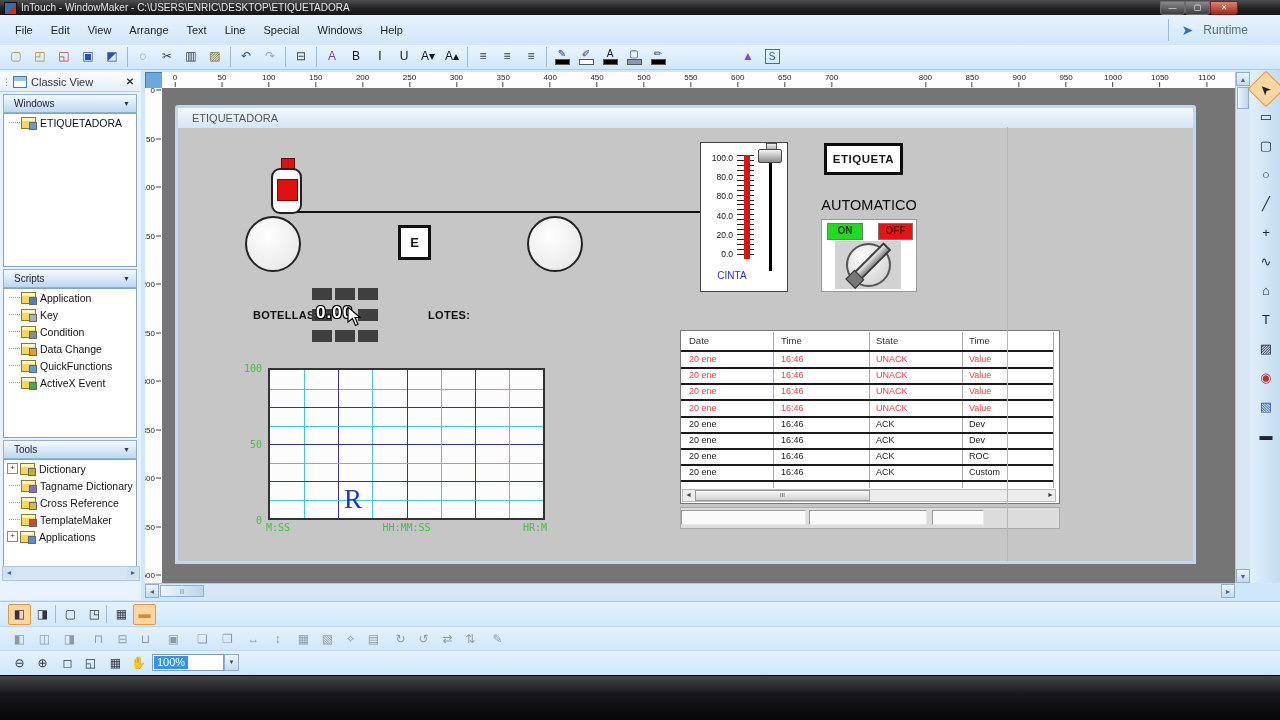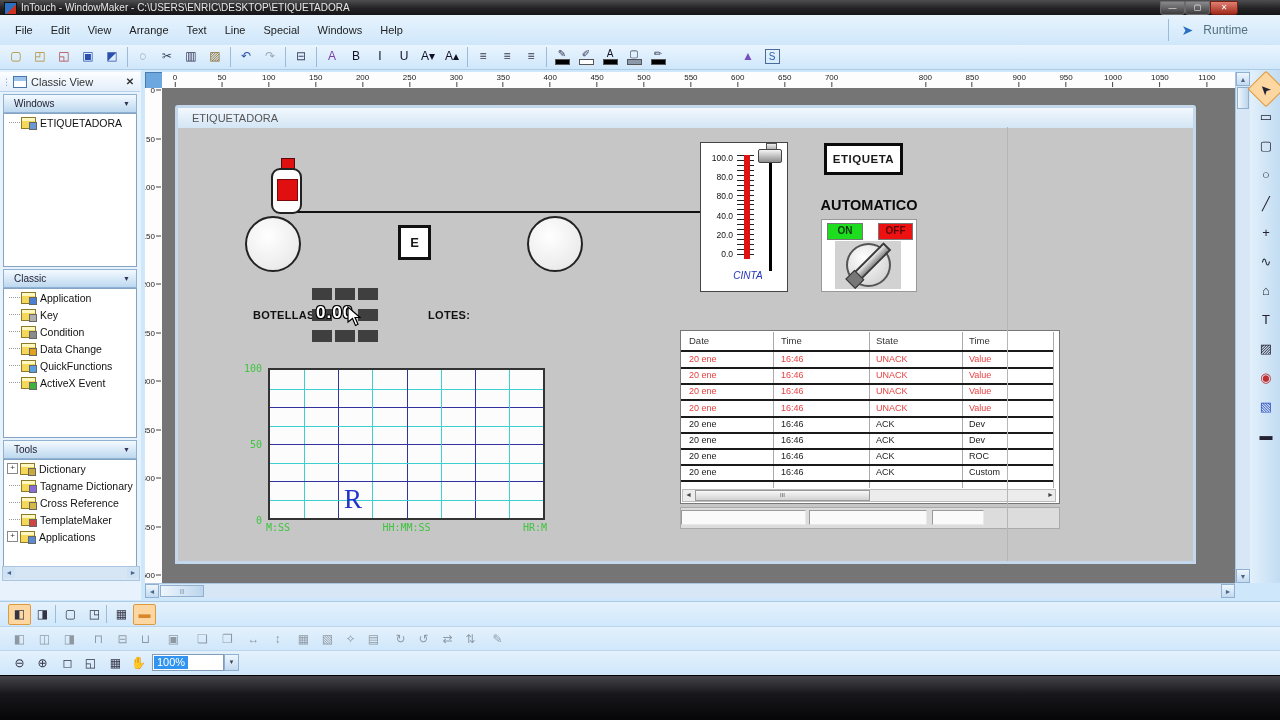--- a/index.html
+++ b/index.html
@@ -83,24 +83,24 @@
   .gridline{position:absolute;}
   #chart-annotation{left:344px;top:484px;font-family:"Liberation Serif",serif;font-size:27px;color:#2233cc;}
   #chart-xlabels{left:266px;top:522px;width:281px;display:flex;justify-content:space-between;font-family:"DejaVu Sans Mono",monospace;font-size:10px;color:#3fc43f;}
   
   #thermo-panel{left:700px;top:142px;width:88px;height:150px;background:#fff;border:1px solid #444;box-sizing:border-box;}
   #thermo-ticks{left:737px;top:155px;width:17px;height:104px;background:repeating-linear-gradient(180deg,#222 0 1px,transparent 1px 4.95px);}
   #thermo-bar{left:744px;top:155px;width:6px;height:104px;background:#e11212;}
   #slider-track{left:769px;top:149px;width:3px;height:122px;background:#000;}
   #slider-cap{left:766px;top:143px;width:9px;height:7px;background:linear-gradient(180deg,#eee,#999);border:1px solid #555;}
   #slider-handle{left:758px;top:149px;width:24px;height:14px;background:linear-gradient(180deg,#f4f4f4,#8e8e8e);border:1px solid #444;border-radius:2px;box-sizing:border-box;}
-  #thermo-caption{left:716px;top:270px;width:64px;text-align:center;color:#2233bb;font-size:10px;font-style:italic;}
+  #thermo-caption{left:700px;top:270px;width:64px;text-align:center;color:#2233bb;font-size:10px;}
   
   #etiqueta-button{left:824px;top:143px;width:79px;height:32px;background:#fff;border:3px solid #0a0a0a;box-sizing:border-box;text-align:center;font-weight:bold;font-size:11.5px;line-height:26px;letter-spacing:.5px;}
-  #auto-caption{left:818px;top:197px;width:102px;text-align:center;font-weight:bold;font-size:14.5px;color:#0a0a0a;}
+  #auto-caption{left:818px;top:197px;width:102px;text-align:center;font-weight:normal;font-size:14.5px;color:#0a0a0a;}
   #switch-panel{left:821px;top:219px;width:96px;height:73px;background:#fff;border:1px solid #999;box-sizing:border-box;}
   #on-badge{left:827px;top:223px;width:34px;height:15px;background:#1edc1e;border:1px solid #777;color:#083808;font-weight:bold;font-size:10px;text-align:center;line-height:14px;}
   #off-badge{left:878px;top:223px;width:33px;height:15px;background:#ee1111;border:1px solid #777;color:#5a0808;font-weight:bold;font-size:10px;text-align:center;line-height:14px;}
   #knob-zone{left:835px;top:241px;width:66px;height:48px;background:#d2d2d2;}
   #knob-circle{left:846px;top:243px;width:45px;height:44px;border:2px solid #555;border-radius:50%;background:radial-gradient(circle at 38% 32%,#ffffff,#c9c9c9);box-sizing:border-box;}
   #knob-lever{left:843px;top:259px;width:52px;height:11px;background:linear-gradient(180deg,#ececec,#8a8a8a);border:2px solid #3a3a3a;transform:rotate(-45deg);box-sizing:border-box;}
   #knob-lever:after{content:"";position:absolute;left:-3px;top:-3px;width:11px;height:12px;background:#777;border:1px solid #333;}
   
   #alarm-table{left:680px;top:330px;width:380px;height:174px;background:#fff;border:1px solid #777;box-sizing:border-box;}
   .at-head{position:absolute;top:4px;font-size:9.5px;color:#333;}
@@ -219,21 +219,21 @@
       <div class="tree-box" style="height: 152px;">
         <div class="tree-item">
           <div class="dots"></div>
           <div class="ticon">
             <div class="badge" style="background: rgb(106, 154, 212);"></div>
           </div>
           <div class="tlabel">ETIQUETADORA</div>
         </div>
       </div>
       <div class="sec-header">
-        <div class="lbl">Classic</div>
+        <div class="lbl">Scripts</div>
         <div class="arr">▼</div>
       </div>
       <div class="tree-box" style="height: 148px;">
         <div class="tree-item">
           <div class="dots"></div>
           <div class="ticon">
             <div class="badge" style="background: rgb(74, 127, 212);"></div>
           </div>
           <div class="tlabel">Application</div>
         </div>

